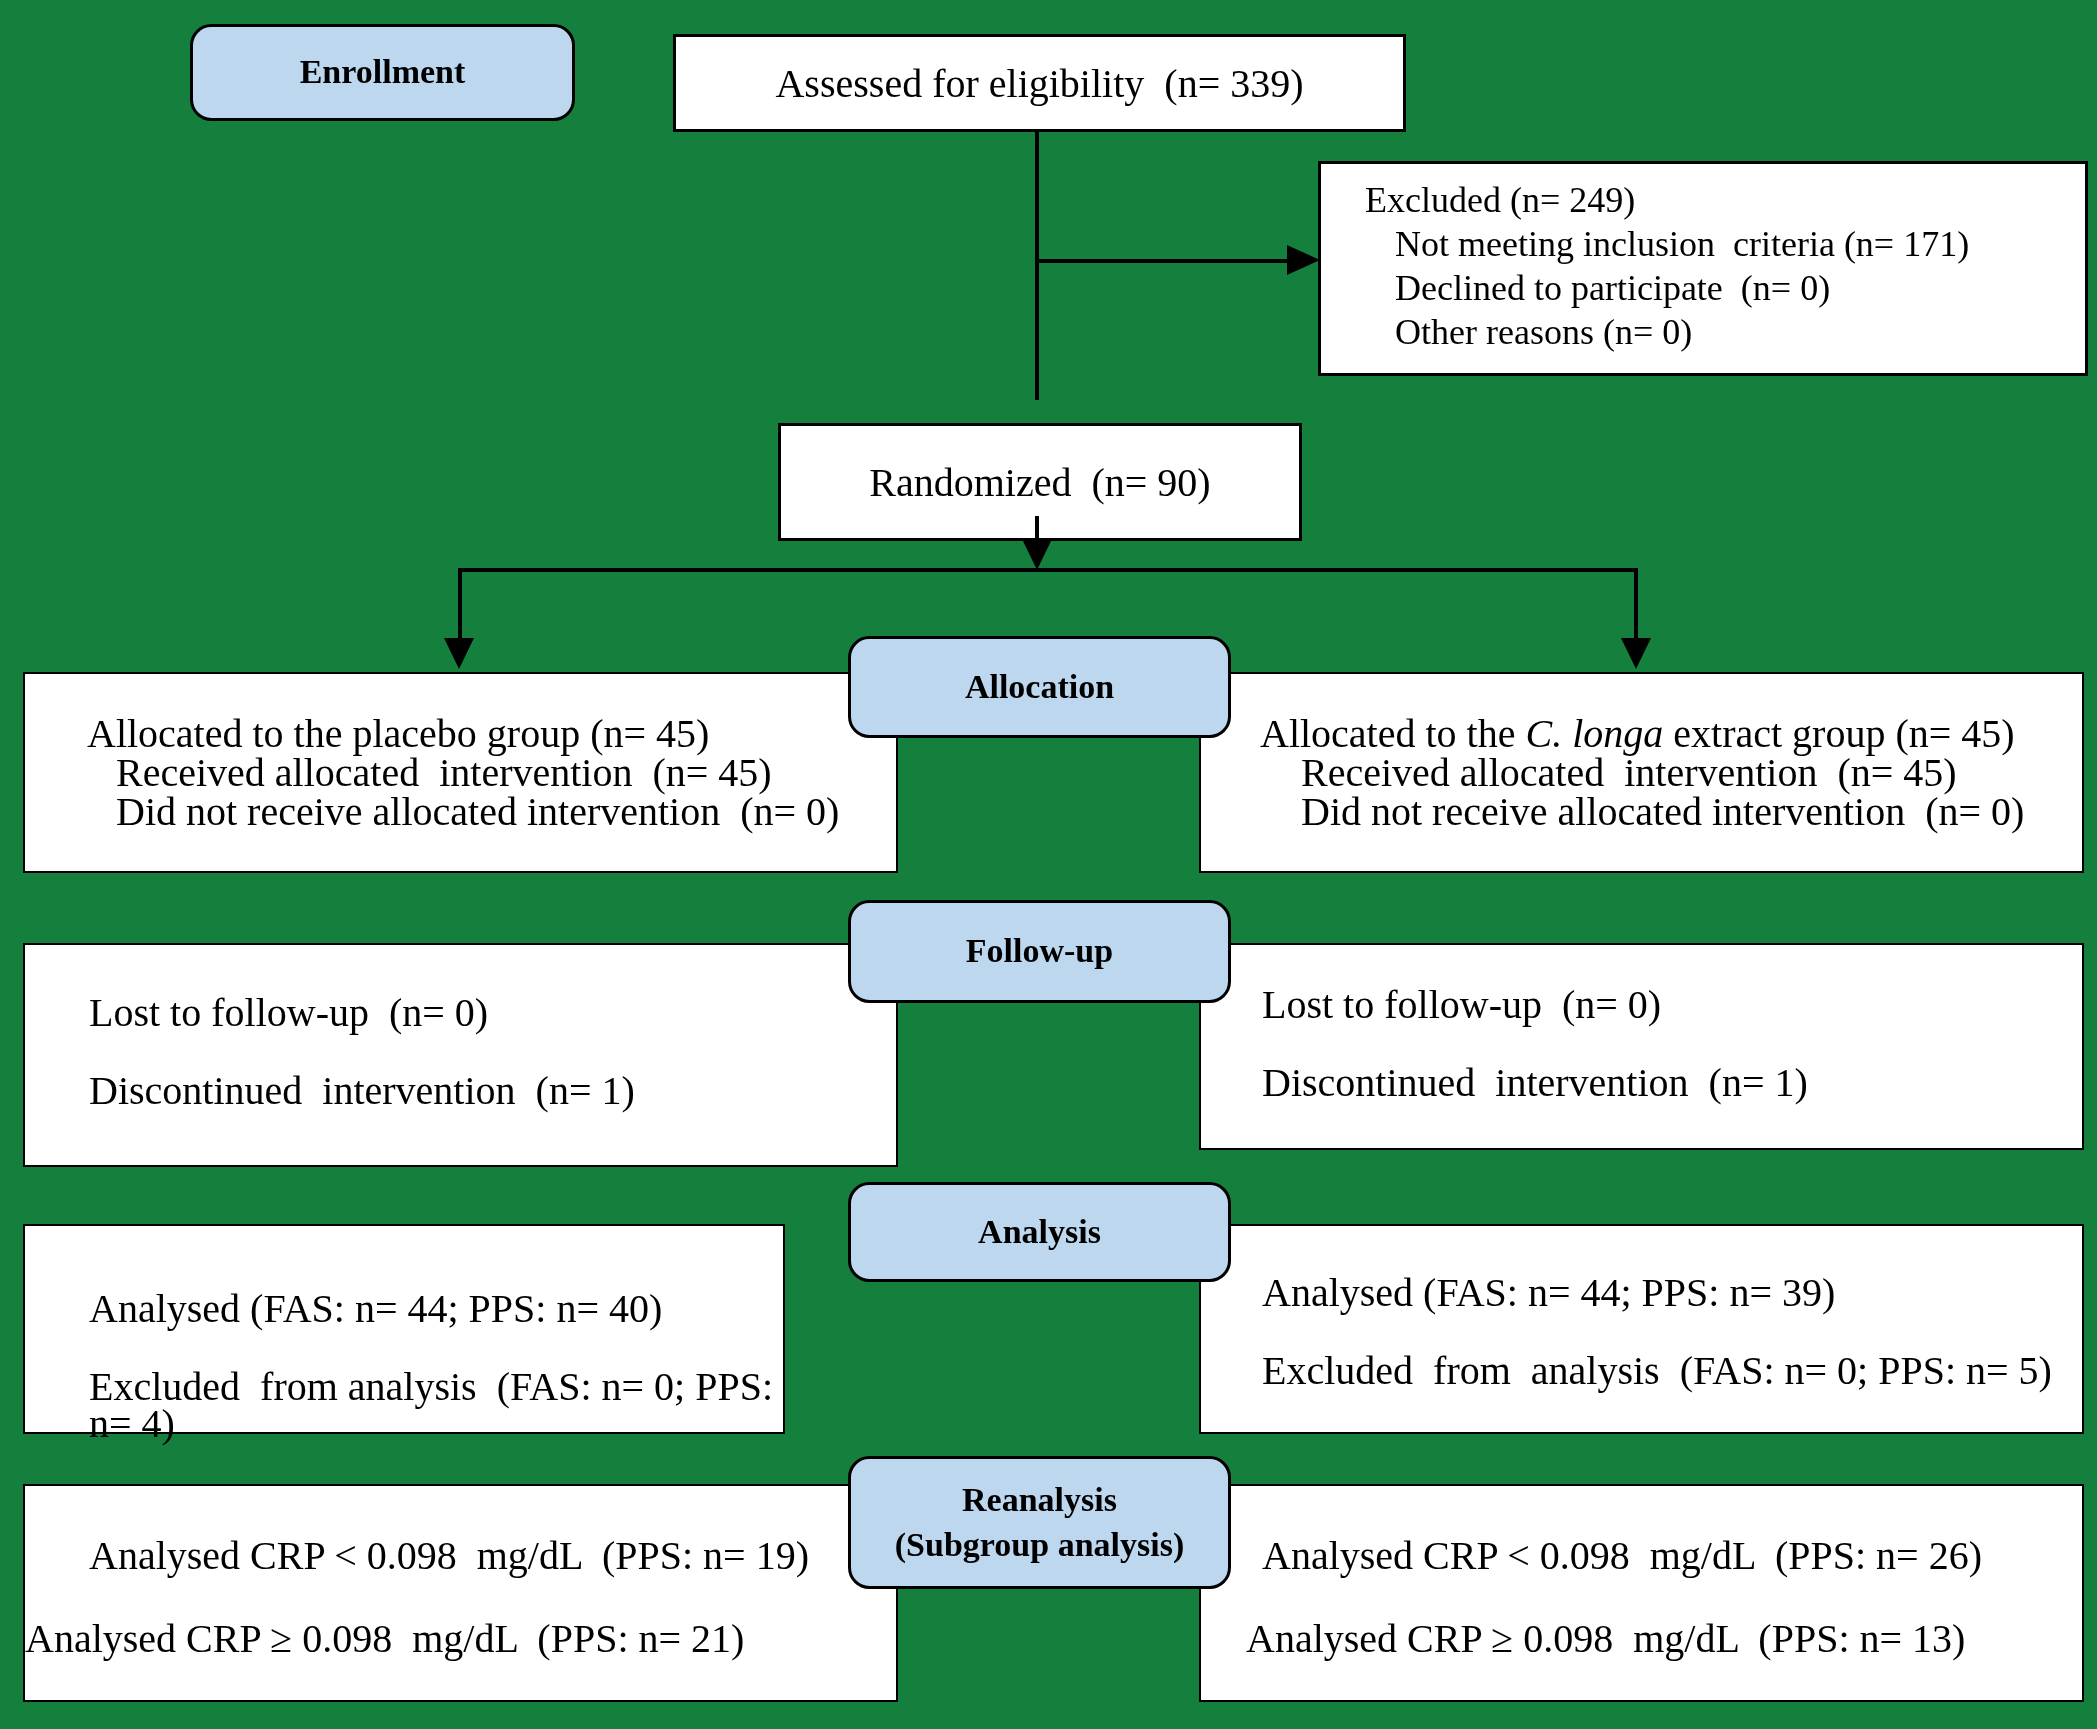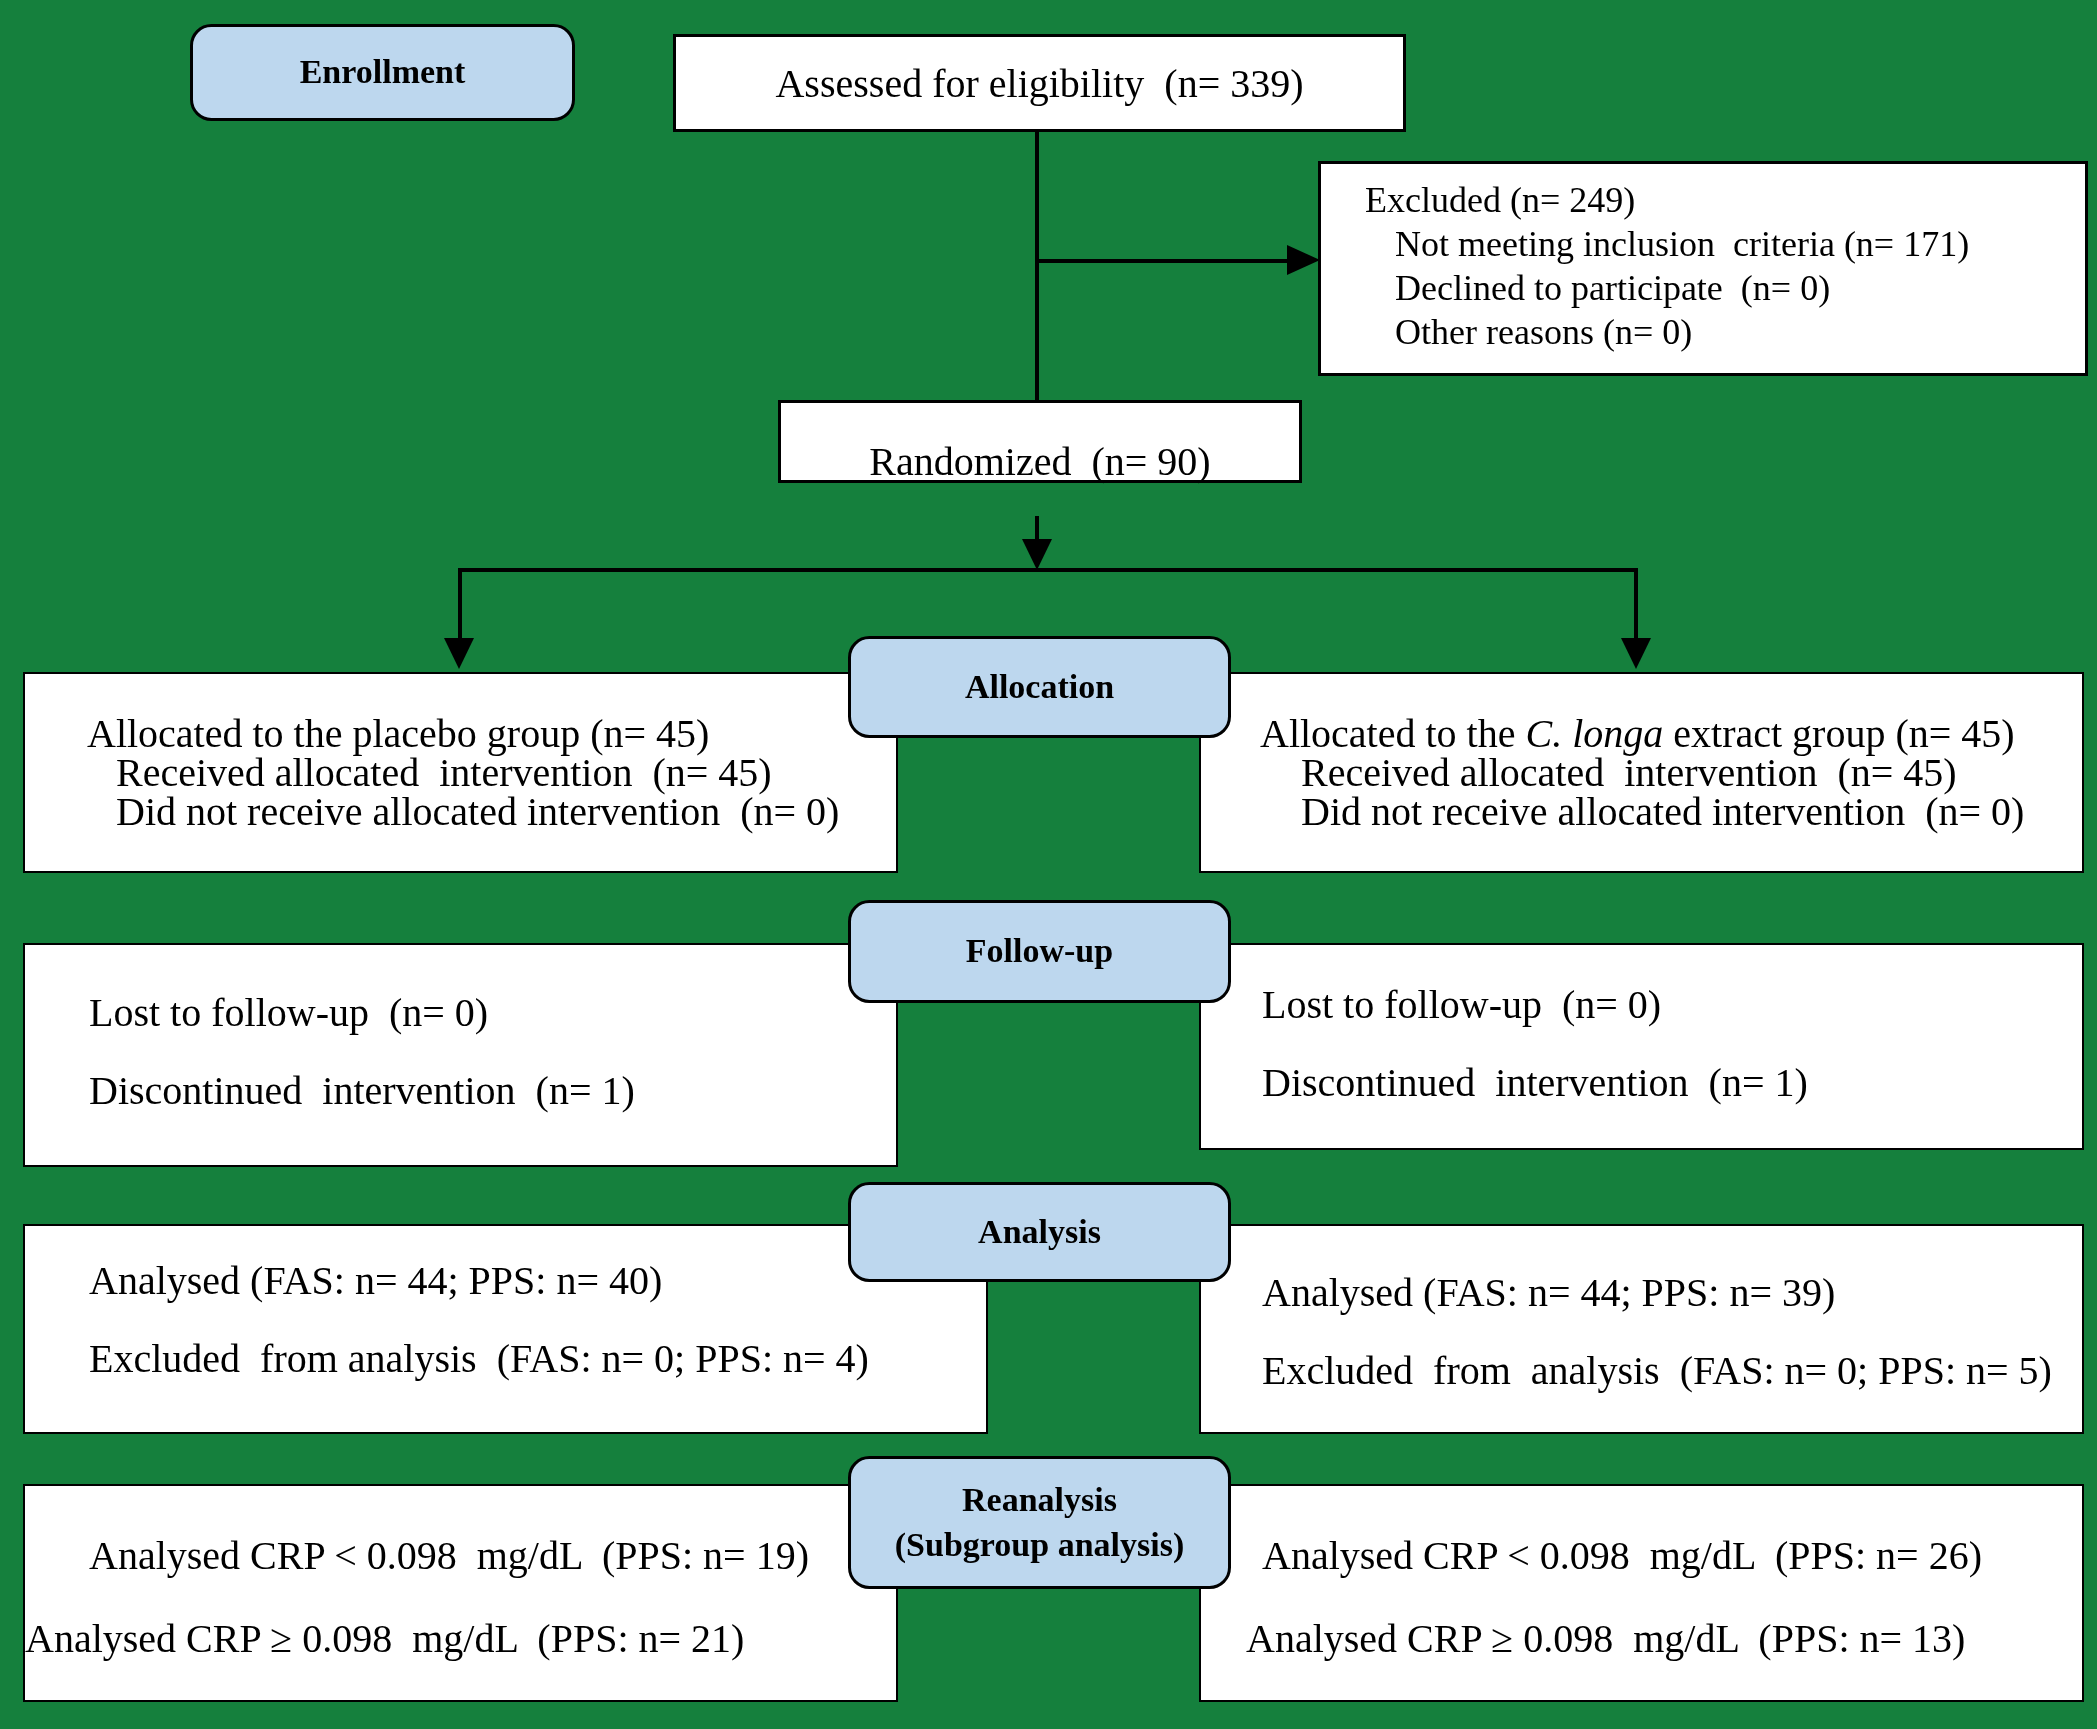--- a/index.html
+++ b/index.html
@@ -46,21 +46,21 @@
   <div class="hline" style="left:1037px;top:259px;width:253px;height:3.6px;"></div>
   <div class="arrow-right" style="left:1287px;top:245px;"></div>
 
   <div class="wbox thick" style="left:1318px;top:161px;width:770px;height:215px;padding-top:14.3px;">
     <div class="xline" style="padding-left:44px;">Excluded (n= 249)</div>
     <div class="xline" style="padding-left:74px;">Not meeting inclusion  criteria (n= 171)</div>
     <div class="xline" style="padding-left:74px;">Declined to participate  (n= 0)</div>
     <div class="xline" style="padding-left:74px;">Other reasons (n= 0)</div>
   </div>
 
-  <div class="wbox thick center" style="left:778px;top:400px;width:524px;height:83px;align-items:flex-end;">
+  <div class="wbox thick center" style="left:778px;top:423px;width:524px;height:118px;">
     <div class="txt">Randomized  (n= 90)</div>
   </div>
 
   <div class="vline" style="left:1035px;top:516px;width:3.6px;height:26.4px;"></div>
   <div class="arrow-down" style="left:1022px;top:539px;"></div>
   <div class="hline" style="left:458px;top:568px;width:1180px;height:3.6px;"></div>
 
   <div class="vline" style="left:458px;top:568px;width:3.6px;height:71px;"></div>
   <div class="arrow-down" style="left:444px;top:638px;"></div>
 
@@ -86,21 +86,21 @@
     <div class="txt" style="padding-left:64px;margin-top:41px;">Discontinued  intervention  (n= 1)</div>
   </div>
   <div class="wbox" style="left:1199px;top:943px;width:885px;height:207px;padding-top:41px;">
     <div class="txt" style="padding-left:61px;">Lost to follow-up  (n= 0)</div>
     <div class="txt" style="padding-left:61px;margin-top:41px;">Discontinued  intervention  (n= 1)</div>
   </div>
   <div class="pill" style="left: 848px; top: 900px; width: 383px; height: 103px; background: rgb(189, 215, 238);">
     <div>Follow-up</div>
   </div>
 
-  <div class="wbox" style="left:23px;top:1224px;width:965px;height:210px;padding-top:36px;">
+  <div class="wbox" style="left:23px;top:1224px;width:762px;height:210px;padding-top:64px;">
     <div class="txt" style="padding-left:64px;">Analysed (FAS: n= 44; PPS: n= 40)</div>
     <div class="txt" style="padding-left:64px;margin-top:41px;">Excluded  from analysis  (FAS: n= 0; PPS: n= 4)</div>
   </div>
   <div class="wbox" style="left:1199px;top:1224px;width:885px;height:210px;padding-top:48px;">
     <div class="txt" style="padding-left:61px;">Analysed (FAS: n= 44; PPS: n= 39)</div>
     <div class="txt" style="padding-left:61px;margin-top:41px;">Excluded  from  analysis  (FAS: n= 0; PPS: n= 5)</div>
   </div>
   <div class="pill" style="left: 848px; top: 1182px; width: 383px; height: 100px; background: rgb(189, 215, 238);">
     <div>Analysis</div>
   </div>

